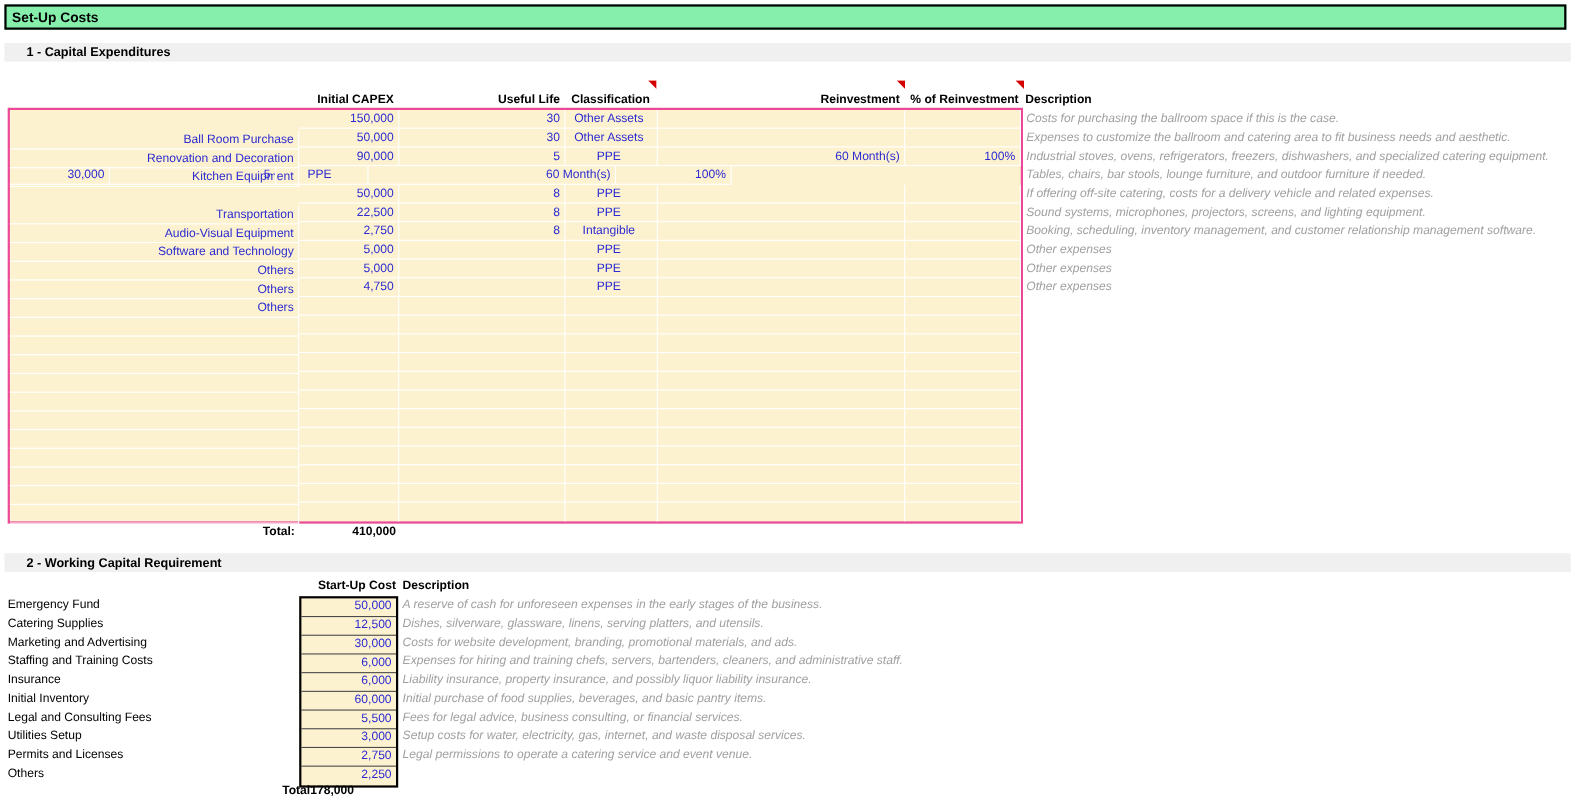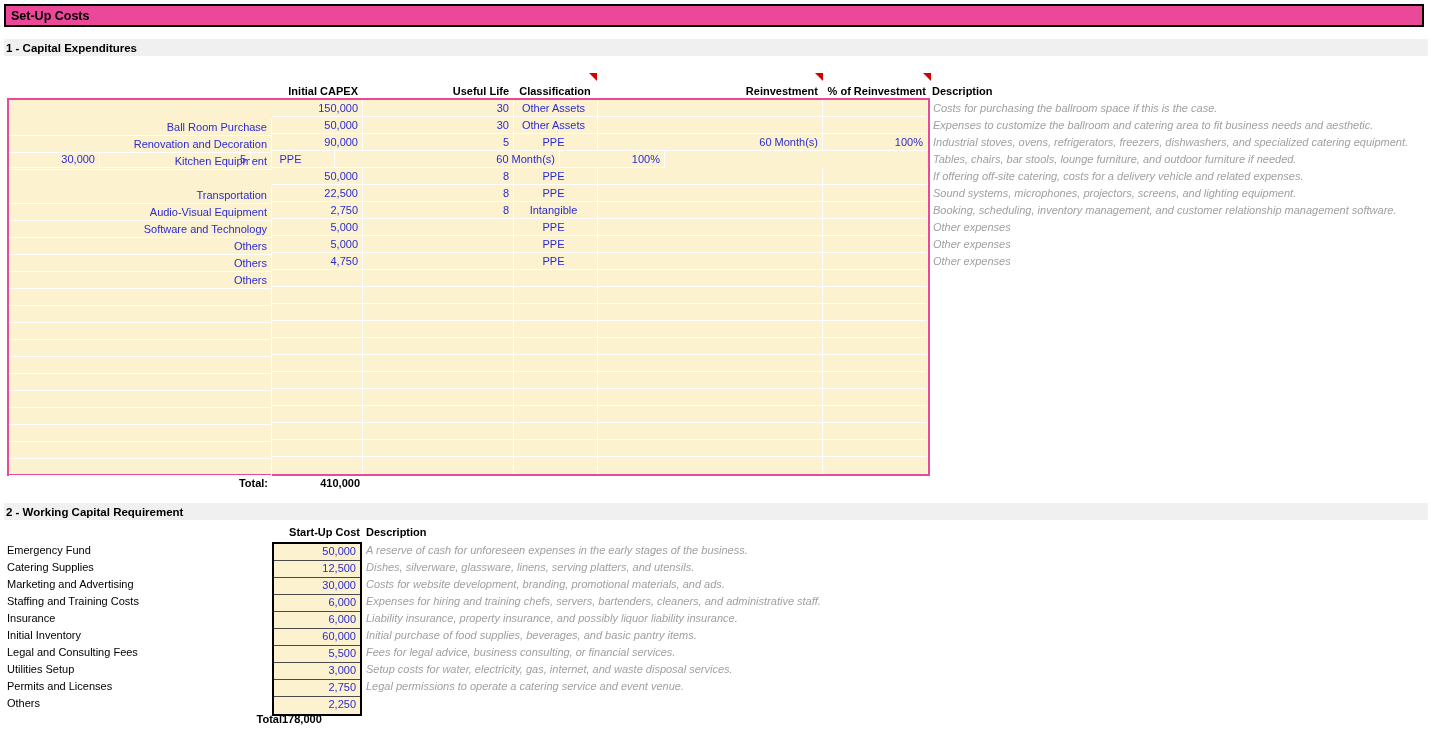--- a/index.html
+++ b/index.html
@@ -2,26 +2,26 @@
 <html><head>
 <meta charset="utf-8">
 <style>
   * { margin:0; padding:0; box-sizing:border-box; }
   html,body { width:1431px; height:730px; background:#ffffff; overflow:hidden; }
   body { font-family:"Liberation Sans","DejaVu Sans",sans-serif; font-size:11px; color:#000; }
   .sheet { position:relative; width:1431px; height:730px; background:#fff; }
 
   
   .title-bar { position:absolute; left:4px; top:4px; width:1420px; height:23px;
-    background:#ec4899; border:2px solid #000; display:flex; align-items:center;
+    background:#86efac; border:2px solid #000; display:flex; align-items:center;
     padding-left:5px; font-weight:bold; font-size:12.5px; }
 
   
   .section-strip { position:absolute; left:4px; width:1424px; height:17px;
-    background:#f0f0f0; display:flex; align-items:center; padding-left:2px;
+    background:#f0f0f0; display:flex; align-items:center; padding-left:20px;
     font-weight:bold; font-size:11.5px; }
   .strip-1 { top:39px; }
   .strip-2 { top:503px; }
 
   
   .t1-header { position:absolute; left:7px; top:84px; width:923px; height:14px;
     display:flex; font-weight:bold; line-height:14px; }
   .t1-header .hc { height:14px; }
   .col-item  { width:264px;margin-top:19px; }
   .col-capex { width:91px;  }

